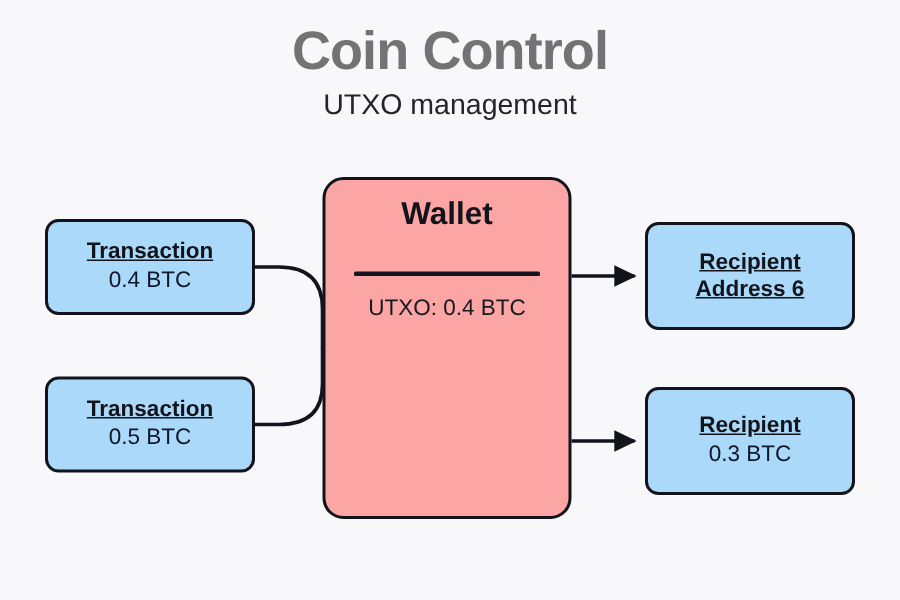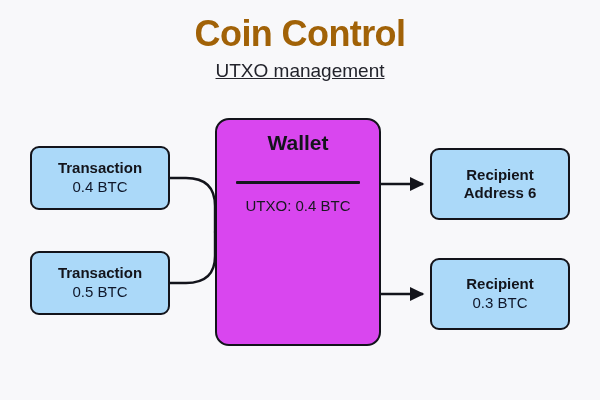--- a/index.html
+++ b/index.html
@@ -24,58 +24,58 @@
   .header {
     position: absolute;
     left: 0;
     top: 14px;
     width: 600px;
     text-align: center;
   }
   .title {
     font-size: 36px;
     font-weight: bold;
-    color: #a16207;
+    color: #737373;
     letter-spacing: -0.6px;
     line-height: 1.1;
     margin: 0;
   }
   .subtitle {
     font-size: 19px;
     font-weight: normal;
     color: #23242c;
     line-height: 1.2;
     margin: 6px 0 0 0;
-    text-decoration: underline;
   }
 
   
   .node {
     position: absolute;
     box-sizing: border-box;
     border: 2px solid #13141b;
     border-radius: 9px;
     display: flex;
     flex-direction: column;
     align-items: center;
     justify-content: center;
     text-align: center;
   }
   .node-blue {
     background: #abd9f9;
   }
   .node-white {
-    background: #d946ef;
+    background: #fca5a5;
     border-radius: 14px;
   }
   .node-title {
     font-size: 15px;
     font-weight: bold;
     color: #13141b;
     line-height: 1.22;
+    text-decoration: underline;
   }
   .node-sub {
     font-size: 15px;
     font-weight: normal;
     color: #0f172a;
     line-height: 1.25;
   }
 
   
   #tx-1 { left: 30px;  top: 146px; width: 140px; height: 64px; }

